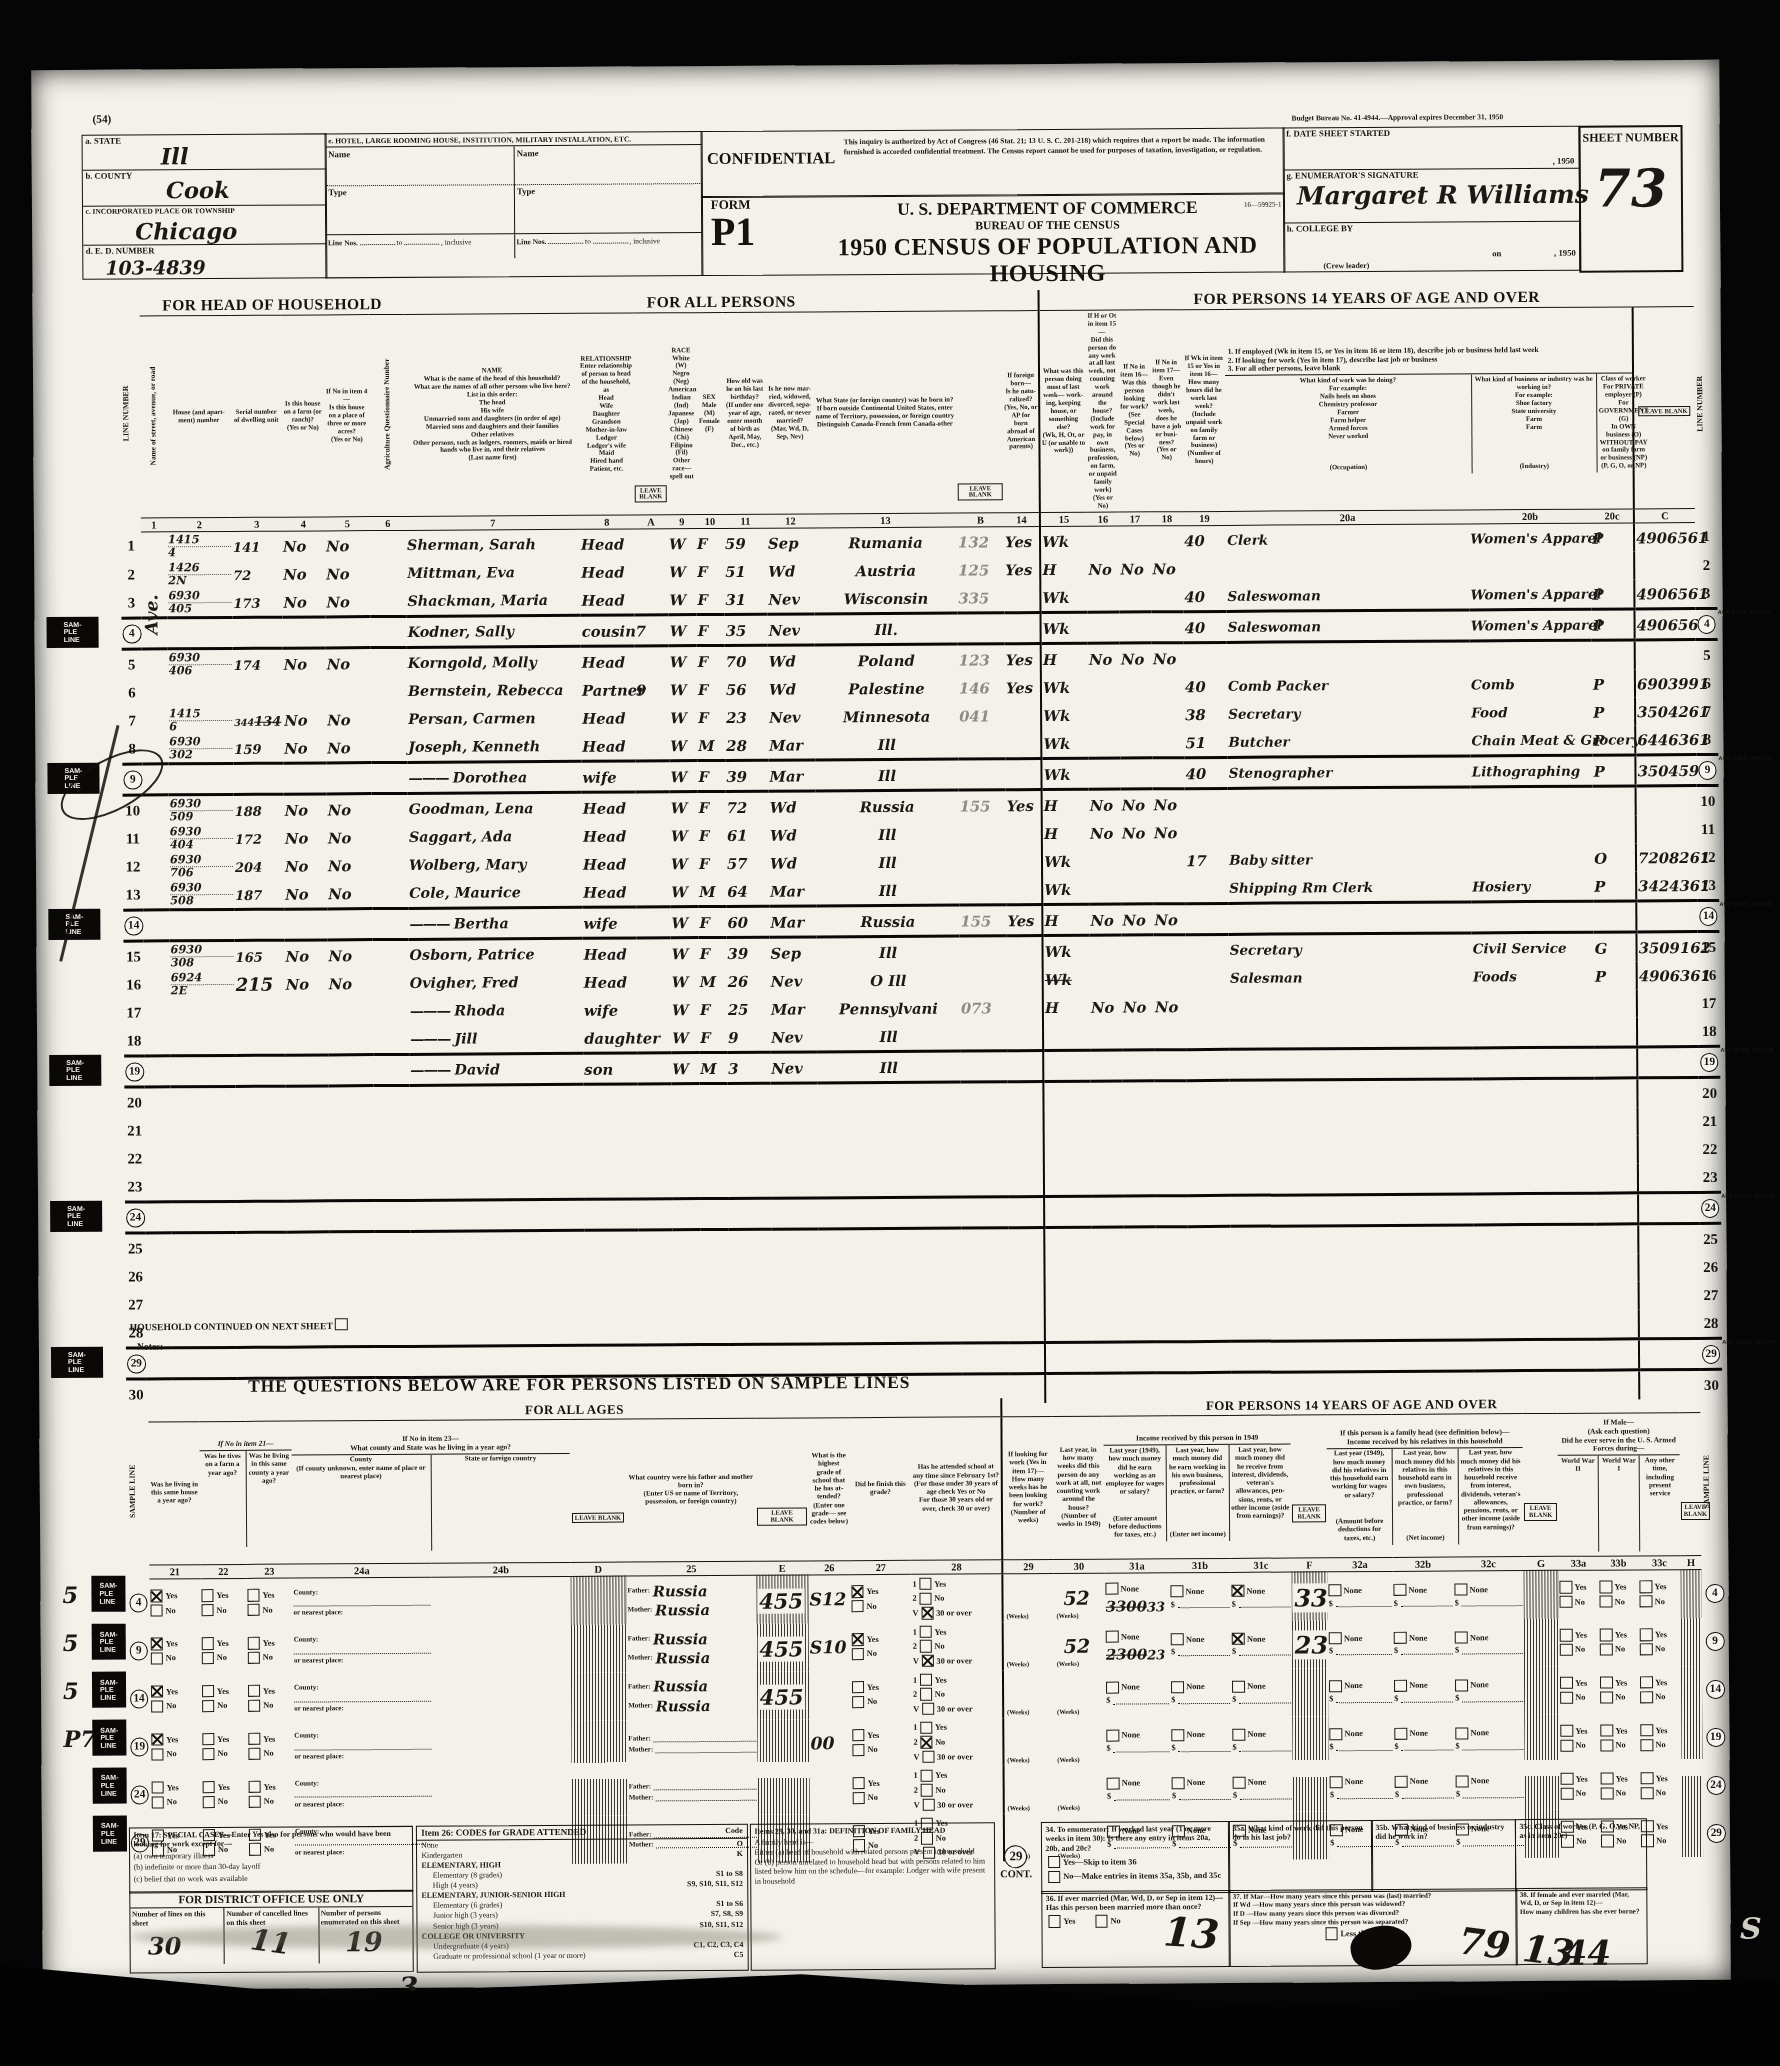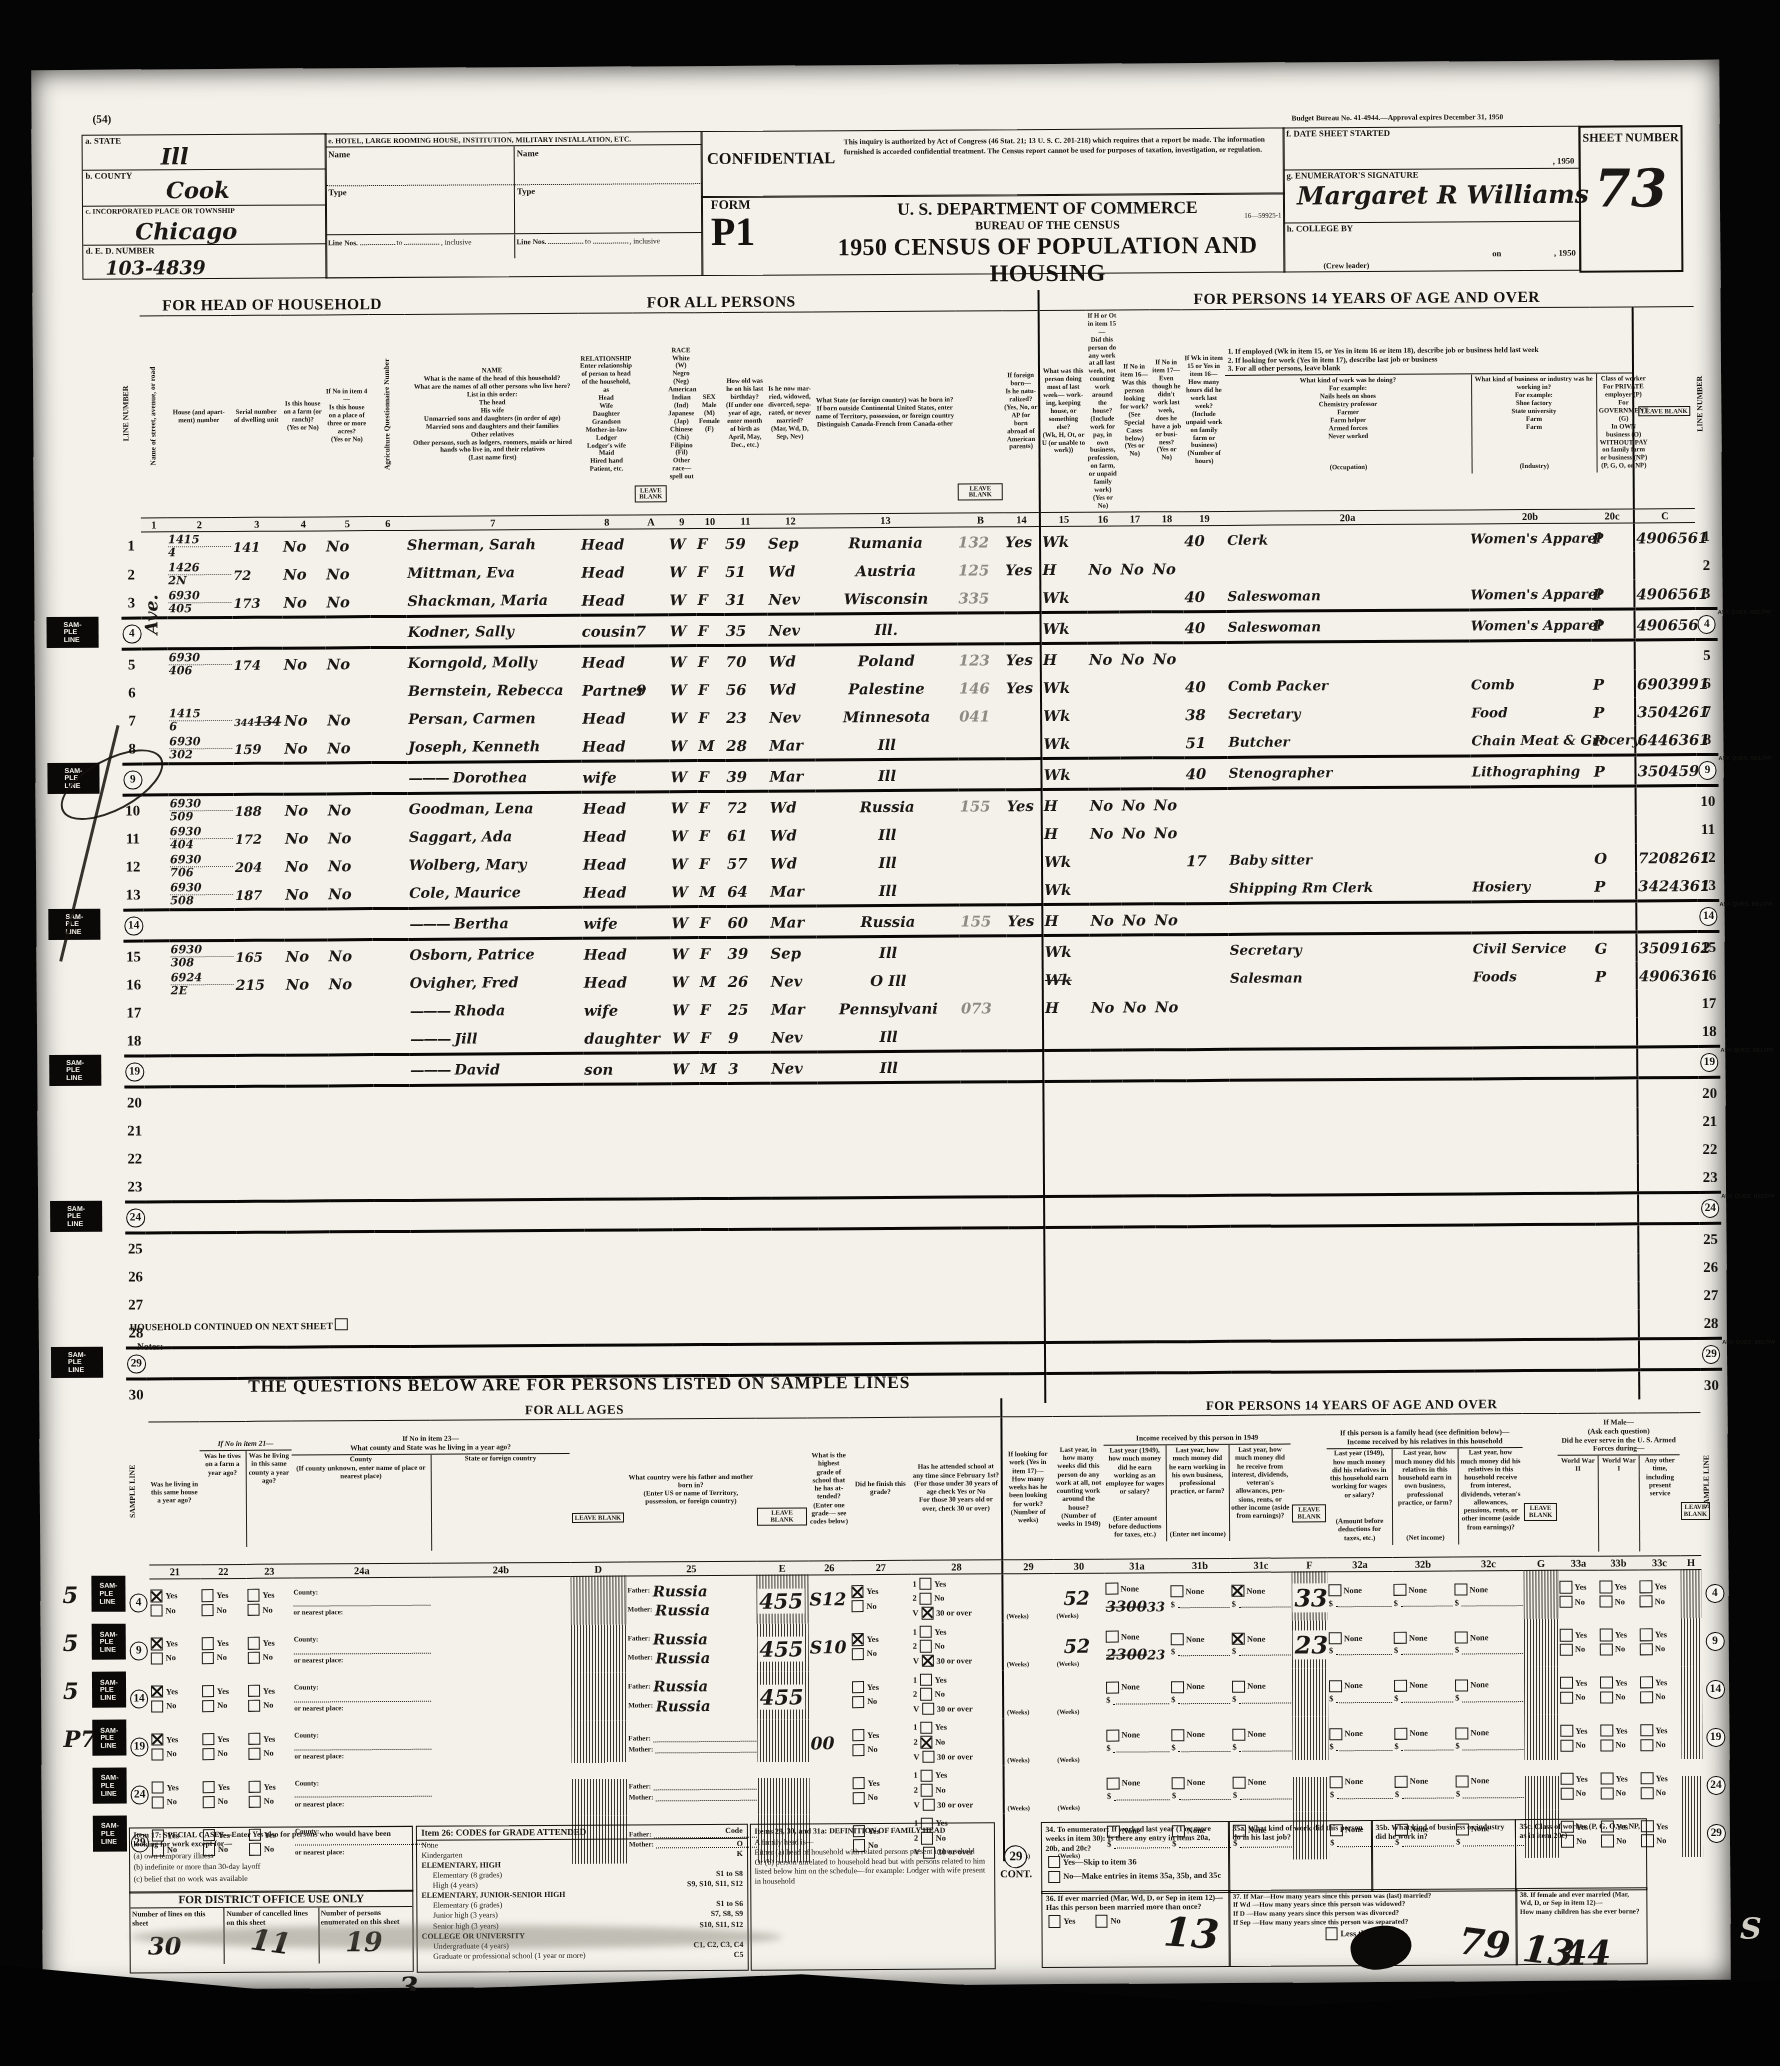--- a/index.html
+++ b/index.html
@@ -122,21 +122,21 @@
 
     <div class="hdrbox" style="left:669px;top:130px;width:582px;height:78px;display:flex;">
       <div style="width:100px;border-right:0;padding-left:8.7px;">
         <div class="b" style="font-size:13px;">FORM</div>
         <div class="b" style="font-size:40px;line-height:.95;">P1</div>
       </div>
       <div style="flex:1;text-align:center;position:relative;">
         <div class="b" style="font-size:17.4px;margin-top:2.6px;">U. S. DEPARTMENT OF COMMERCE</div>
         <div class="b" style="font-size:11.7px;">BUREAU OF THE CENSUS</div>
         <div class="b" style="font-size:24px;margin-top:1.7px;letter-spacing:0.4px;">1950 CENSUS OF POPULATION AND HOUSING</div>
-        <div style="position:absolute;right:2.6px;top:18px;font-size:7px;">16—59925-1</div>
+        <div style="position:absolute;right:2.6px;top:7px;font-size:7px;">16—59925-1</div>
       </div>
     </div>
 
     <div class="hdrbox" style="left:1251px;top:65px;width:295px;height:143px;">
       <div style="height:41px;position:relative;border-bottom:1.3px solid #14110c;">
         <span class="hdrlabel">f. DATE SHEET STARTED</span>
         <span class="t b" style="position:absolute;right:4.3px;bottom:1.7px;font-size:8.7px;">, 1950</span>
       </div>
       <div style="height:52px;position:relative;border-bottom:1.3px solid #14110c;">
         <span class="hdrlabel">g. ENUMERATOR'S SIGNATURE</span>
@@ -1385,21 +1385,21 @@
               <td class="lncell">15</td>
             </tr>
             <tr class="datarow">
               <td class="lncell">16</td>
               <td></td>
               <td>
                 <div class="hw hwv" style="border-bottom: 0.9px dotted rgb(85, 85, 85); font-size: 11.3px; line-height: 1;">6924</div>
                 <div class="hw hwv" style="font-size: 11.3px; line-height: 1;">2E</div>
               </td>
               <td>
-                <div class="hw hwv"><span class="hw" style="font-size: 14px;">215</span></div>
+                <div class="hw hwv"><span class="hw" style="font-size: 18px;">215</span></div>
               </td>
               <td>
                 <div class="hw hwv" style="white-space: nowrap;">No</div>
               </td>
               <td>
                 <div class="hw hwv" style="white-space: nowrap;">No</div>
               </td>
               <td></td>
               <td>
                 <div class="hw hwv" style="white-space: nowrap; font-size: 14.3px;"><span>Ovigher, Fred</span></div>

